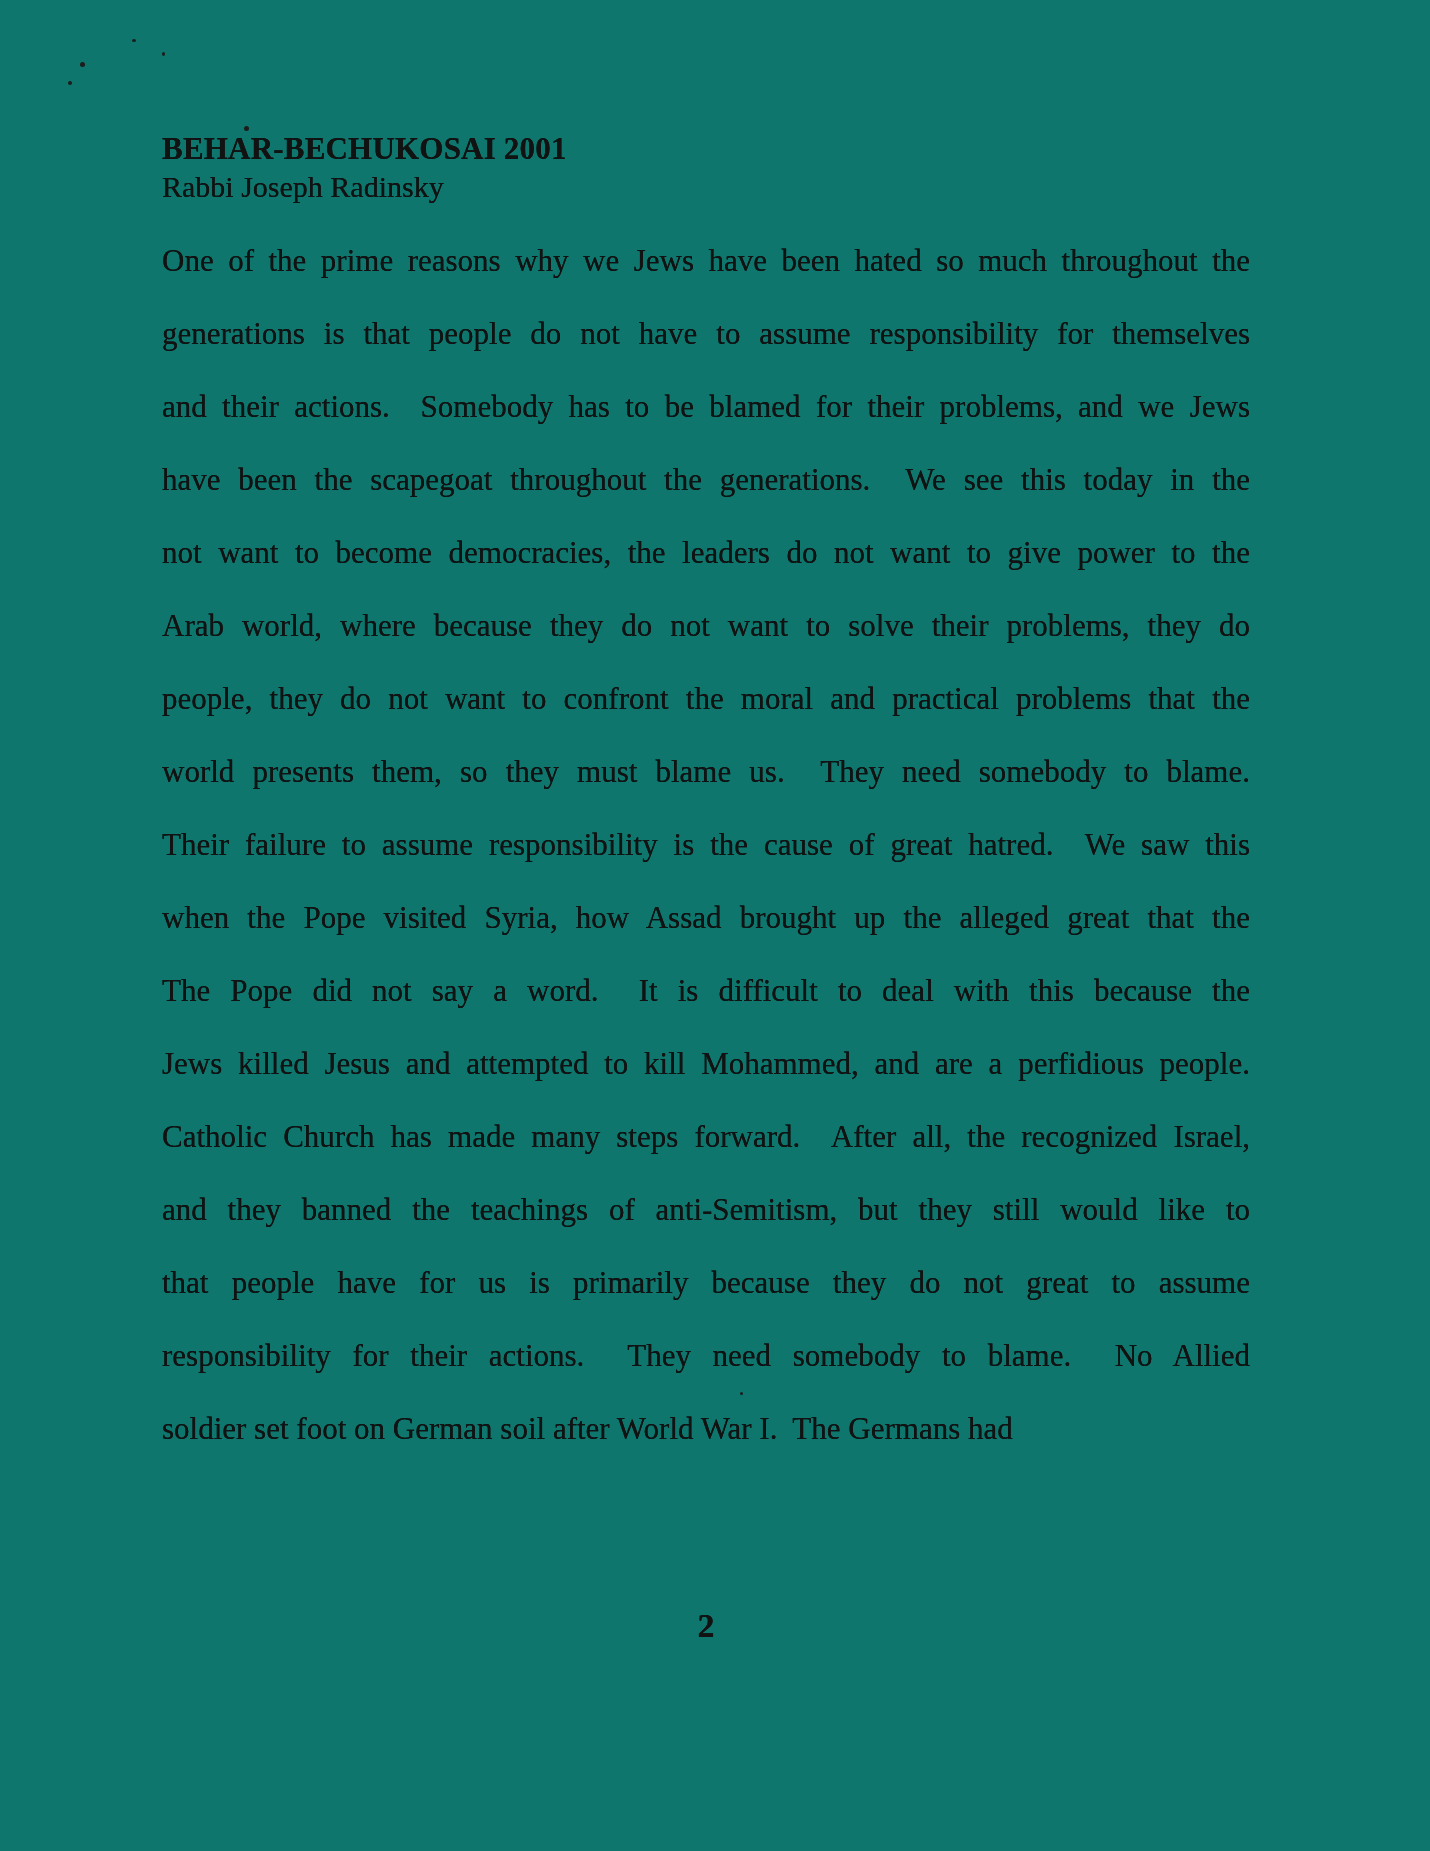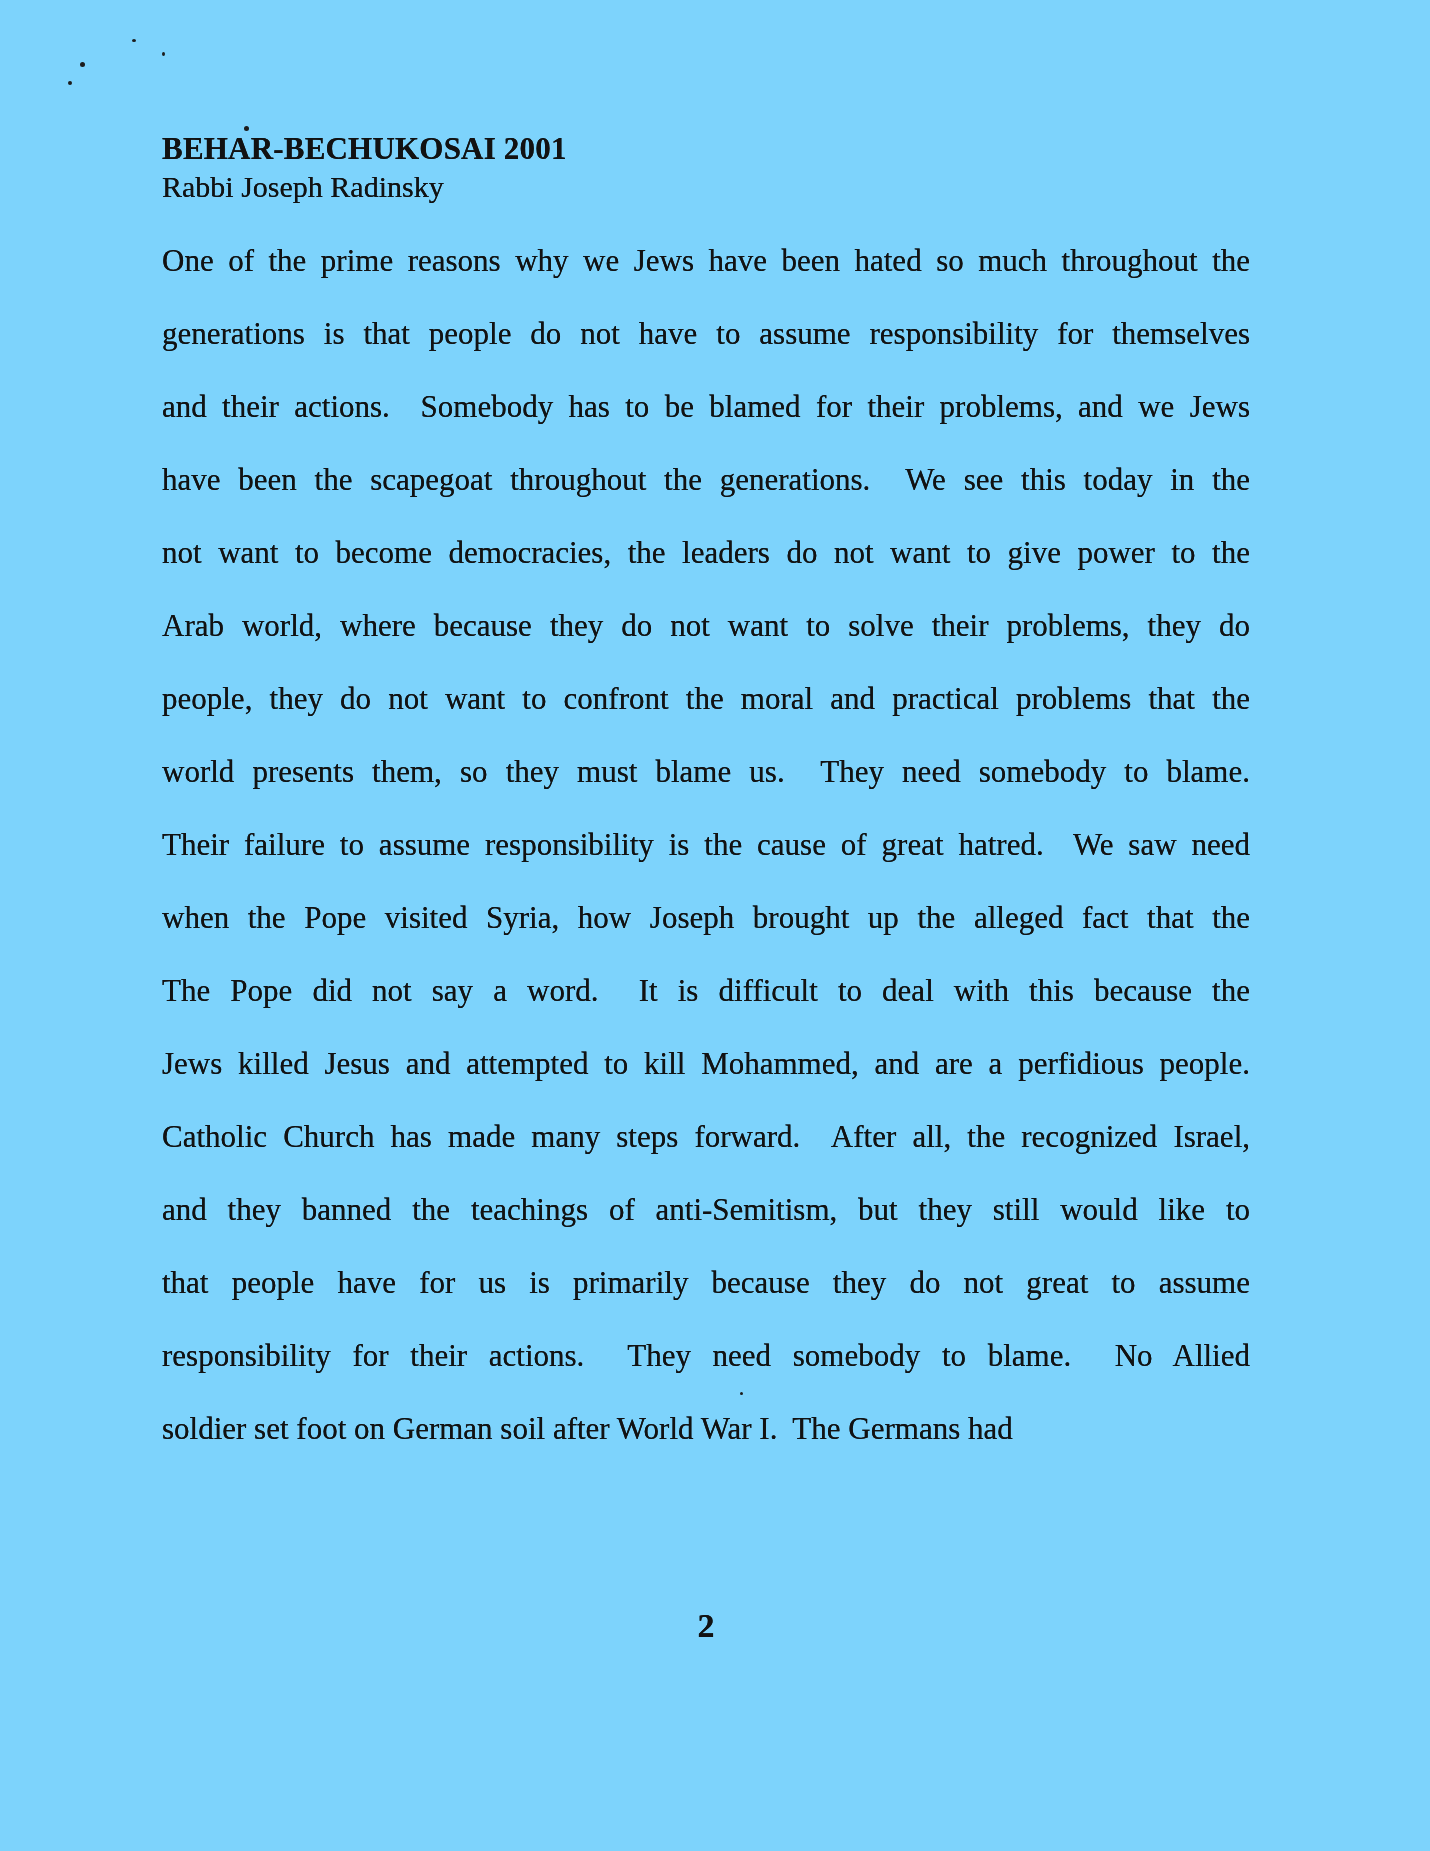--- a/index.html
+++ b/index.html
@@ -4,21 +4,21 @@
 <style>
   html, body {
     margin: 0;
     padding: 0;
     background: #ffffff;
   }
   .page {
     position: relative;
     width: 1430px;
     height: 1851px;
-    background: #7dd3fc;
+    background: #0f766e;
     overflow: hidden;
     font-family: "Liberation Serif", "DejaVu Serif", serif;
     color: #121212;
   }
   
   .page * { text-shadow: 0 0 0.6px rgba(0,0,0,0.85); }
 
   .doc-header {
     position: absolute;
     left: 162px;
@@ -92,22 +92,22 @@
 
   <div class="doc-body">
     <div class="line">One of the prime reasons why we Jews have been hated so much throughout the</div>
     <div class="line">generations is that people do not have to assume responsibility for themselves</div>
     <div class="line">and their actions.  Somebody has to be blamed for their problems, and we Jews</div>
     <div class="line">have been the scapegoat throughout the generations.  We see this today in the</div>
     <div class="line">not want to become democracies, the leaders do not want to give power to the</div>
     <div class="line">Arab world, where because they do not want to solve their problems, they do</div>
     <div class="line">people, they do not want to confront the moral and practical problems that the</div>
     <div class="line">world presents them, so they must blame us.  They need somebody to blame.</div>
-    <div class="line">Their failure to assume responsibility is the cause of great hatred.  We saw need</div>
-    <div class="line">when the Pope visited Syria, how Joseph brought up the alleged fact that the</div>
+    <div class="line">Their failure to assume responsibility is the cause of great hatred.  We saw this</div>
+    <div class="line">when the Pope visited Syria, how Assad brought up the alleged great that the</div>
     <div class="line">The Pope did not say a word.  It is difficult to deal with this because the</div>
     <div class="line">Jews killed Jesus and attempted to kill Mohammed, and are a perfidious people.</div>
     <div class="line">Catholic Church has made many steps forward.  After all, the recognized Israel,</div>
     <div class="line">and they banned the teachings of anti-Semitism, but they still would like to</div>
     <div class="line">that people have for us is primarily because they do not great to assume</div>
     <div class="line">responsibility for their actions.  They need somebody to blame.  No Allied</div>
     <div class="line last">soldier set foot on German soil after World War I.  The Germans had</div>
   </div>
 
   <div class="page-number">2</div>

